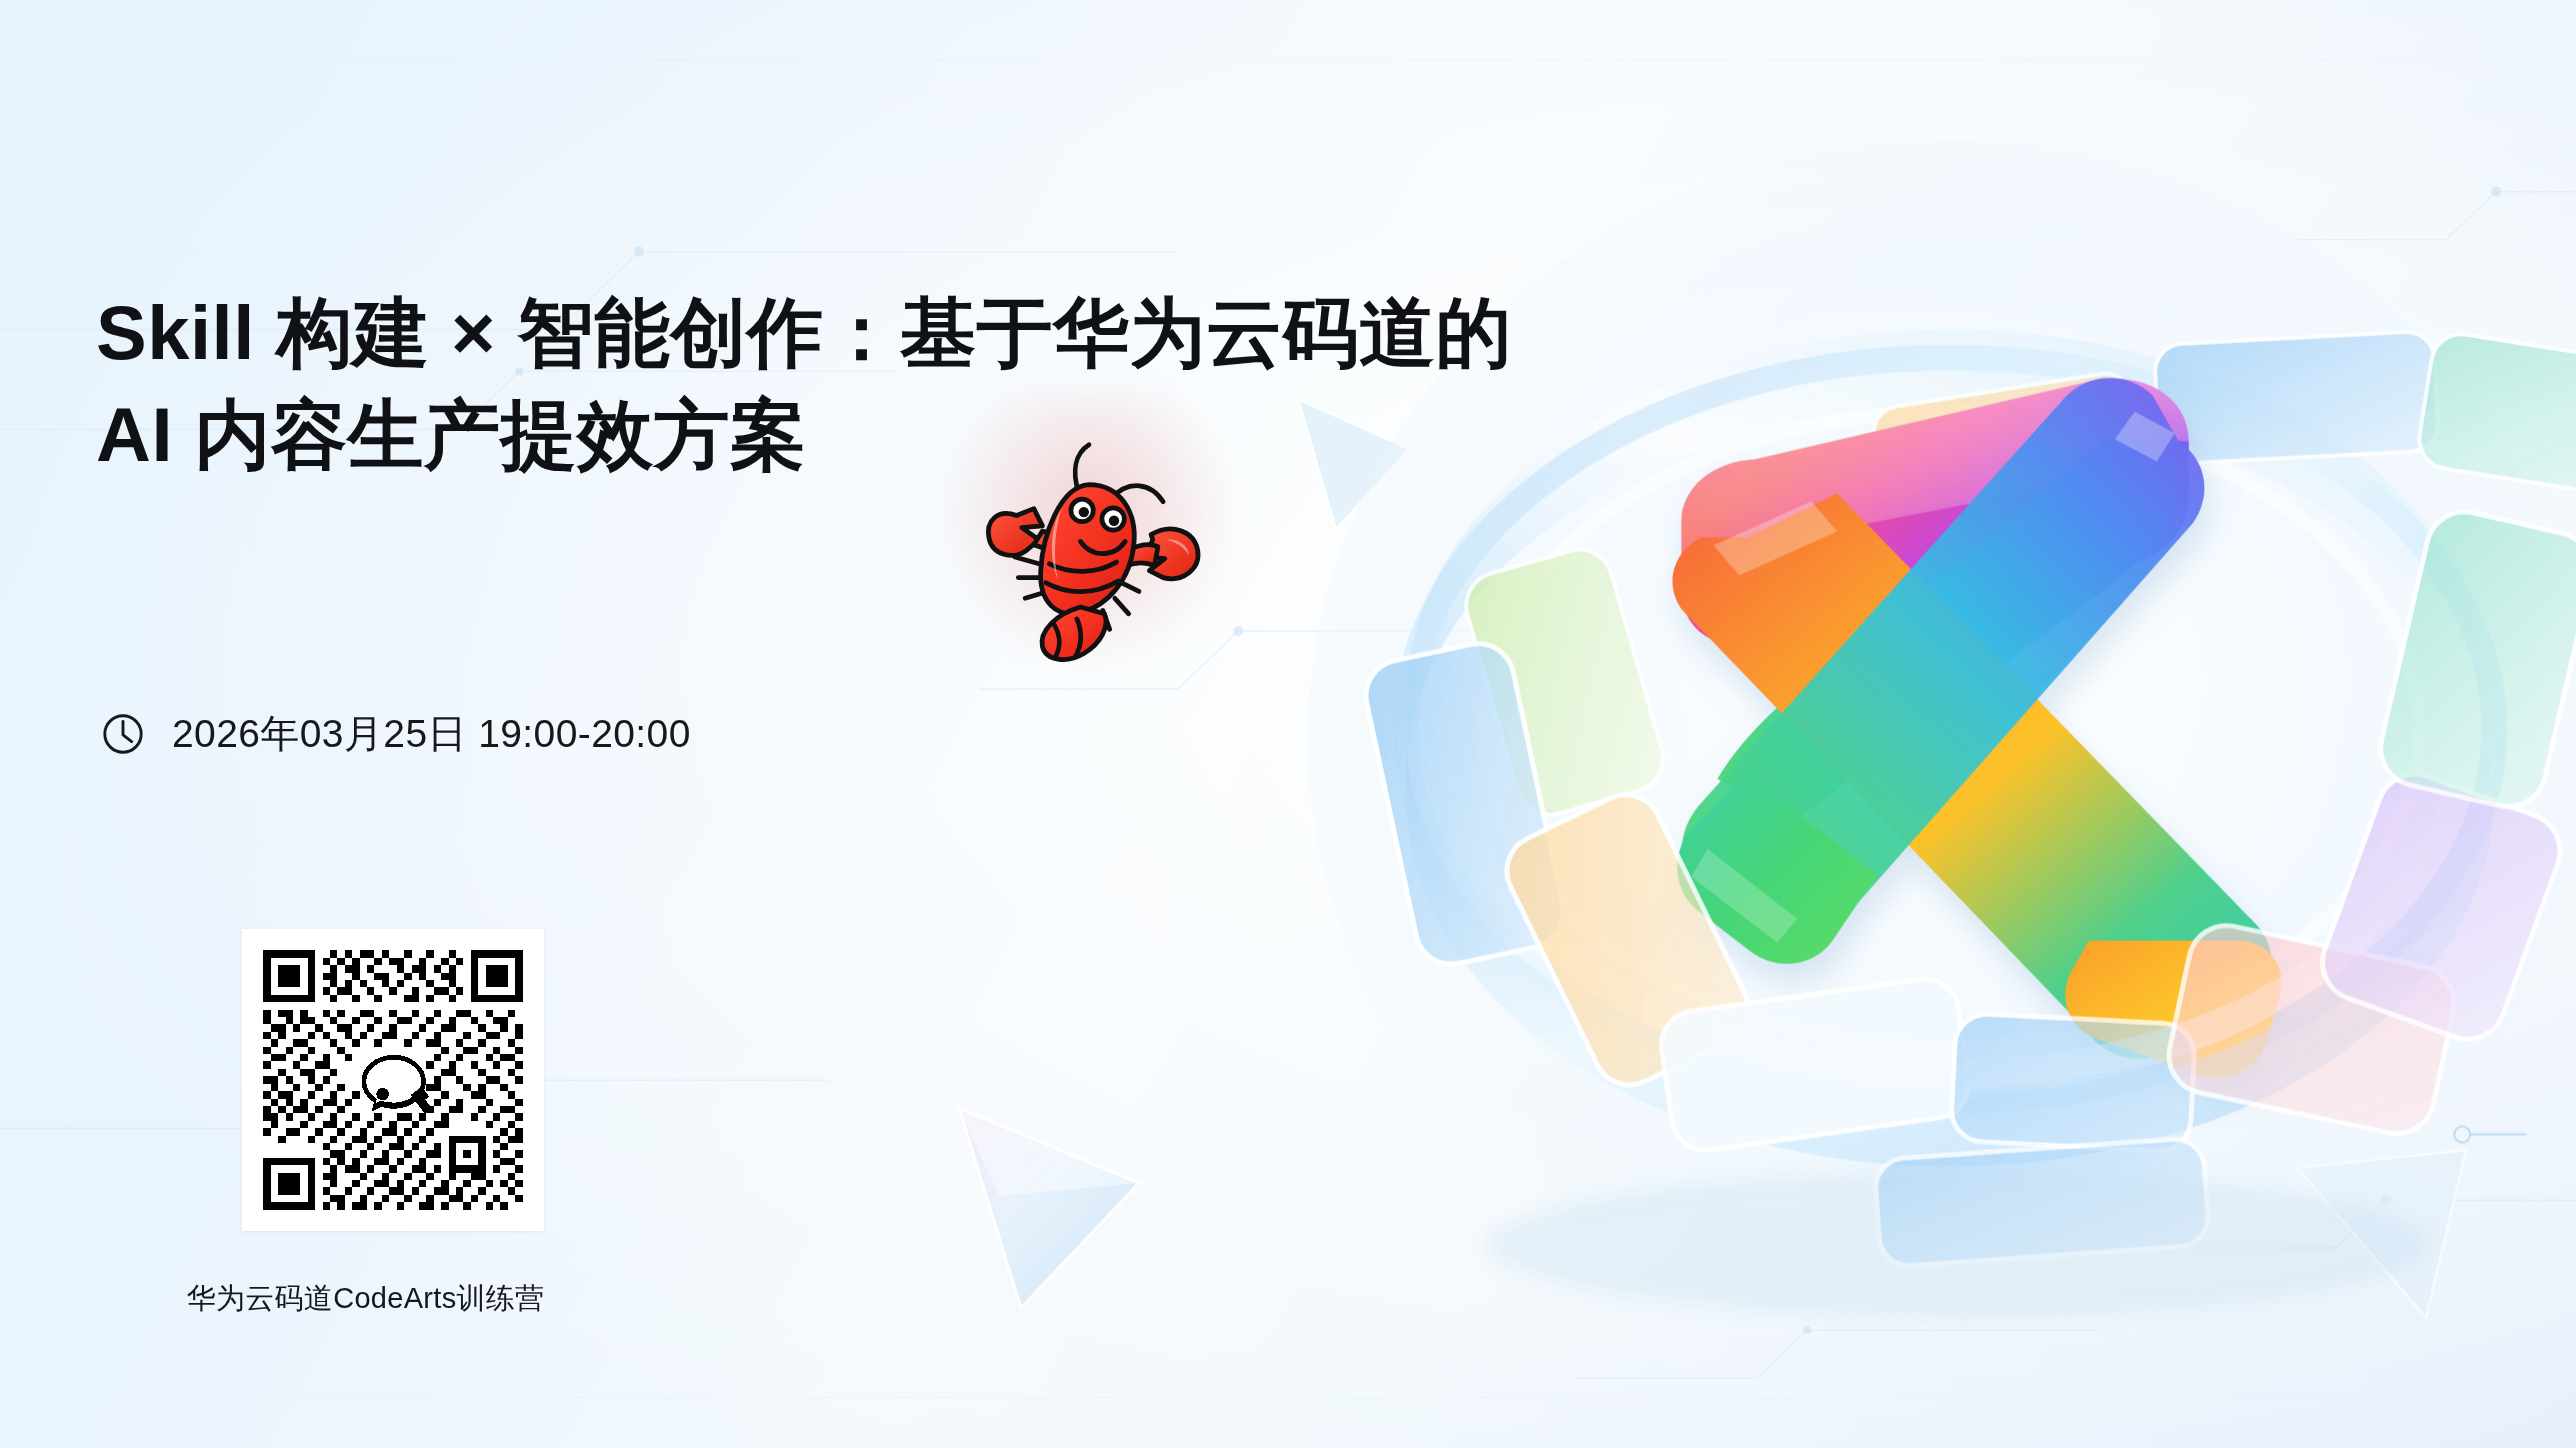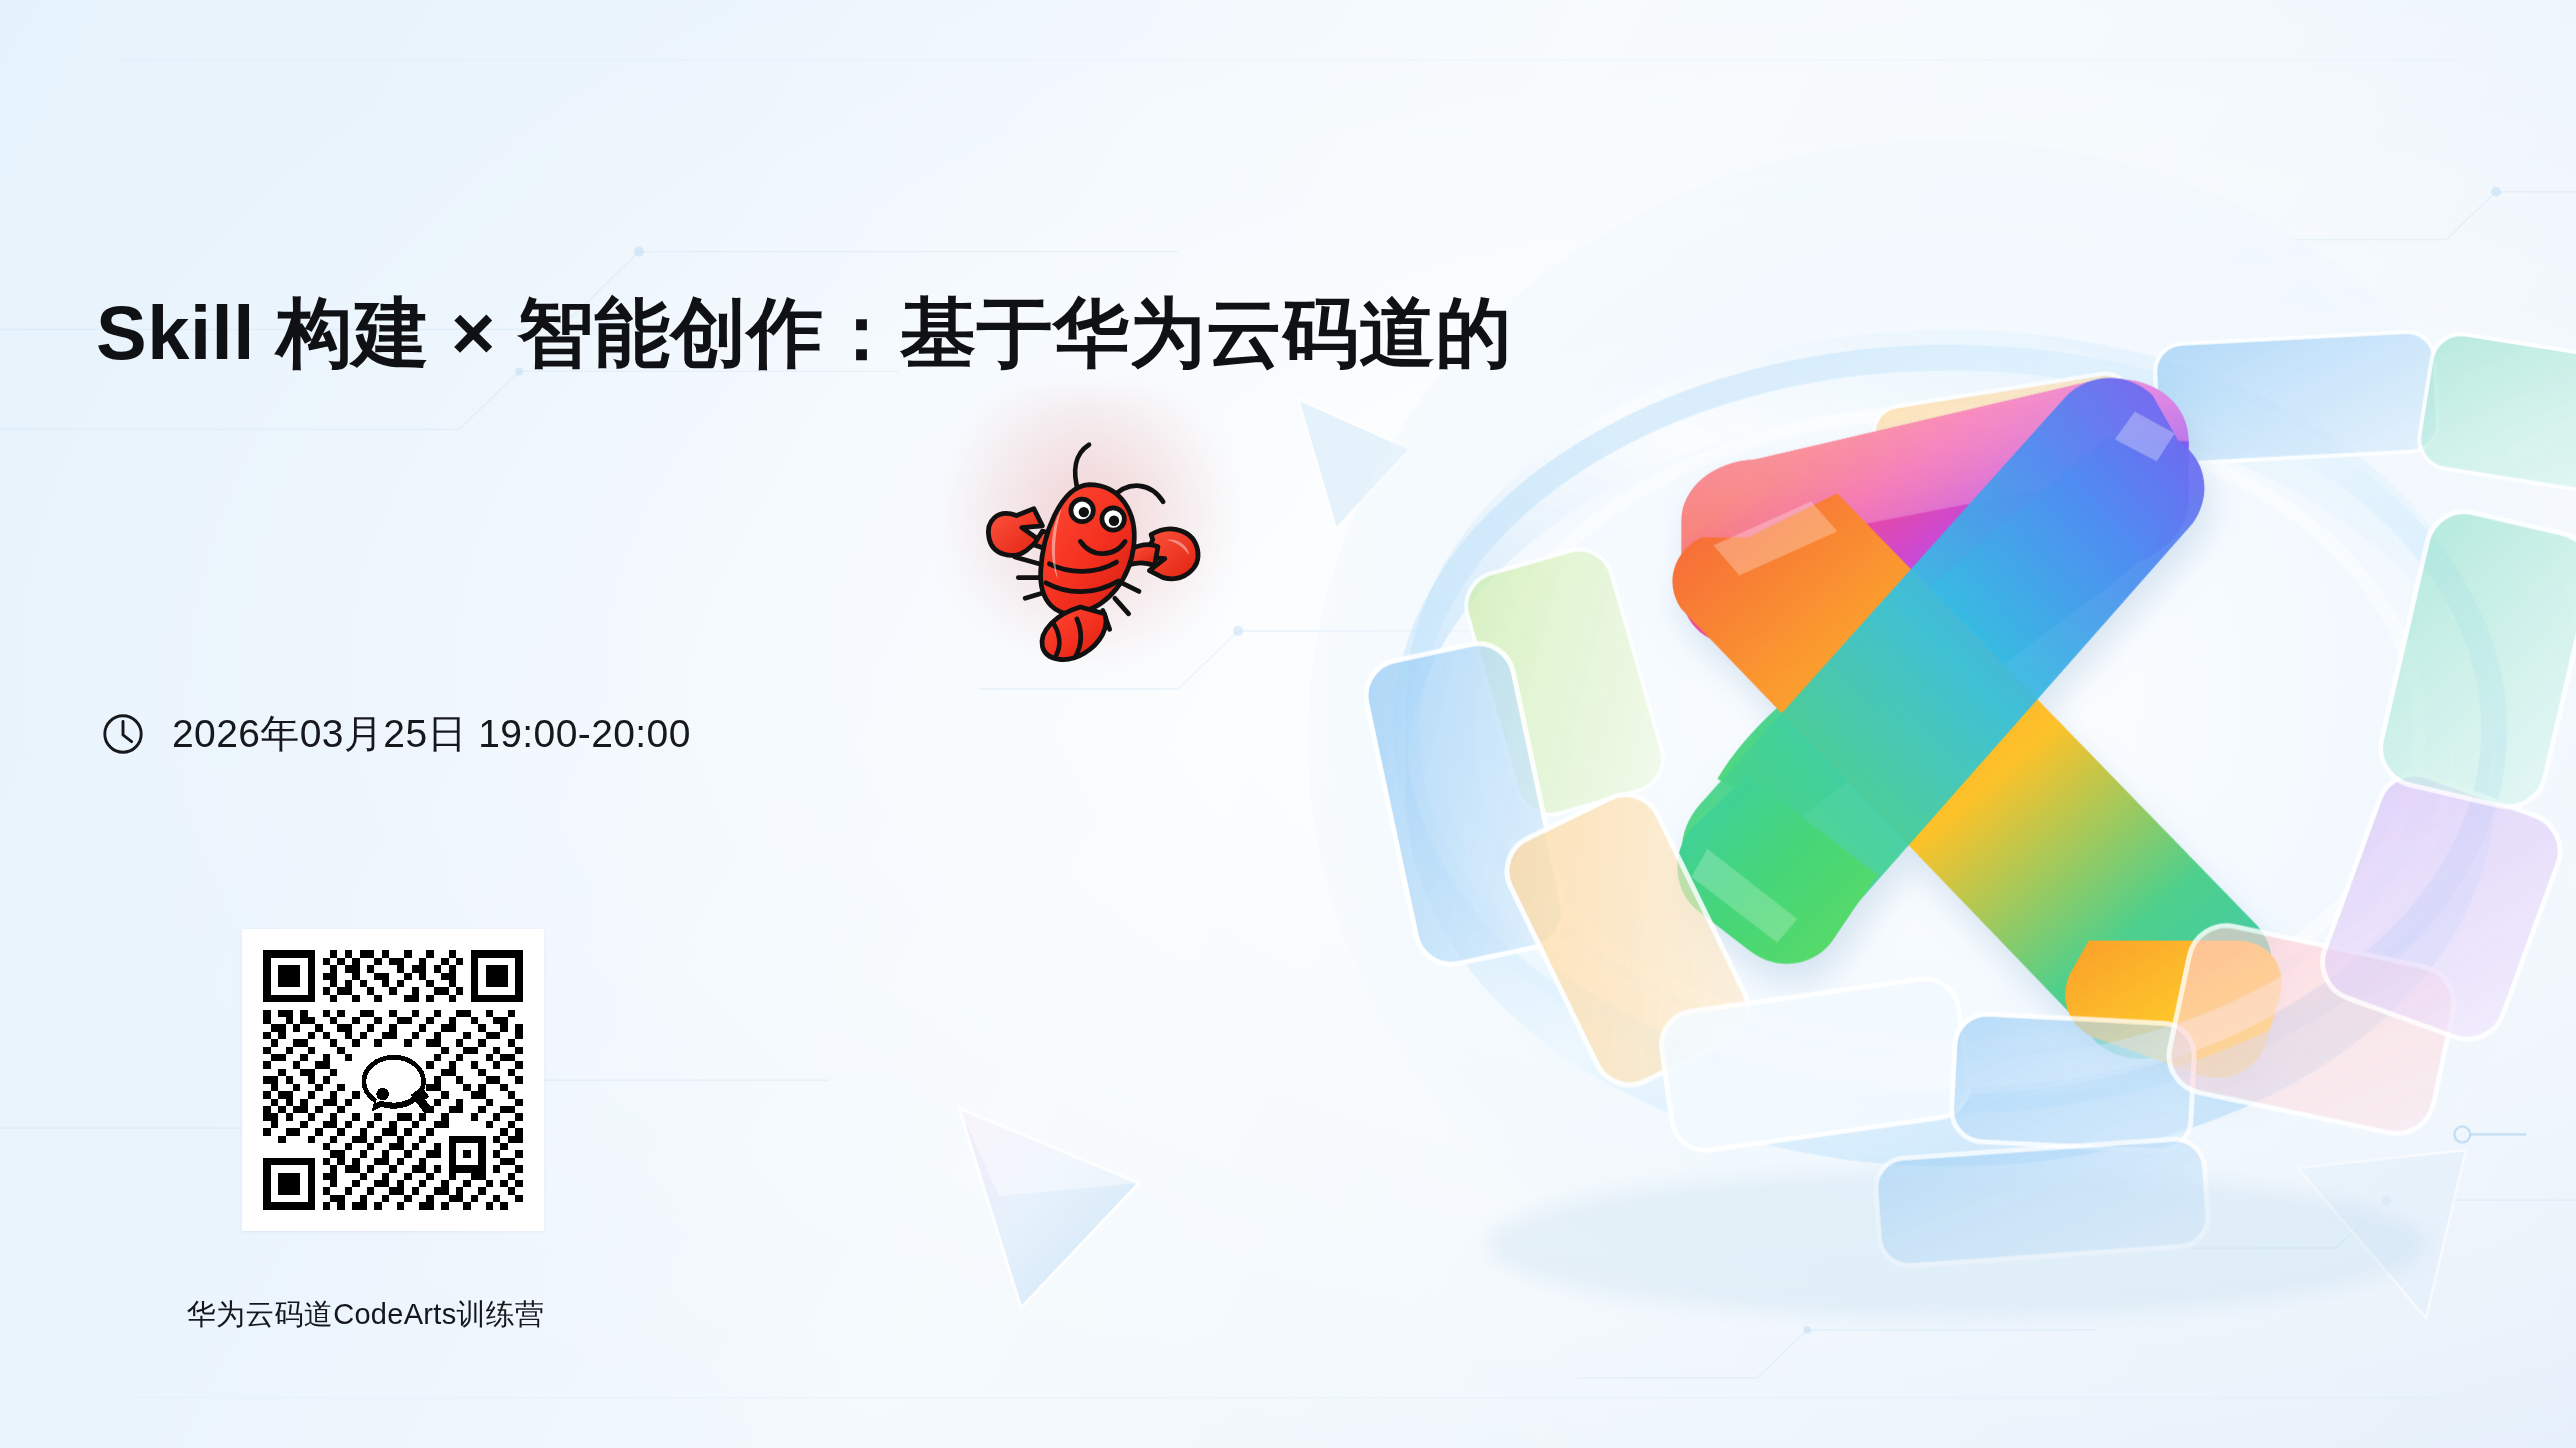--- a/index.html
+++ b/index.html
@@ -77,21 +77,21 @@
     top:929px;
   }
   .qr-card {
     width:302px; height:302px;
     background:#ffffff;
     padding:14px;
     box-shadow:0 1px 3px rgba(80,110,150,.10);
   }
   .qr-card svg { display:block; width:100%; height:100%; }
   .qr-caption {
-    margin-top:64px;
+    margin-top:48px;
     width:359px;
     margin-left:-56px;
     text-align:center;
     font-size:29px;
     color:#15171b;
     letter-spacing:0.3px;
     white-space:nowrap;
   }
 
   
@@ -374,20 +374,21 @@
         <circle cx="1186" cy="1046" r="8"></circle>
         <path d="M1194 1046 L 1250 1046"></path>
       </g>
     </svg>
   </div>
 
   <div class="left-col">
 
     <h1 class="title">
       <span class="line">Skill 构建 × 智能创作：基于华为云码道的</span>
+      <span class="line">AI 内容生产提效方案</span>
     </h1>
 
     <div class="meta">
 
       <div class="meta-row">
         <svg class="ico" viewBox="0 0 48 48">
           <circle cx="24" cy="24" r="19" fill="none" stroke="#16181c" stroke-width="3"></circle>
           <path d="M24 11 L24 25 L33 32" fill="none" stroke="#16181c" stroke-width="3" stroke-linecap="round" stroke-linejoin="round"></path>
         </svg>
         <span>2026年03月25日  19:00-20:00</span>

